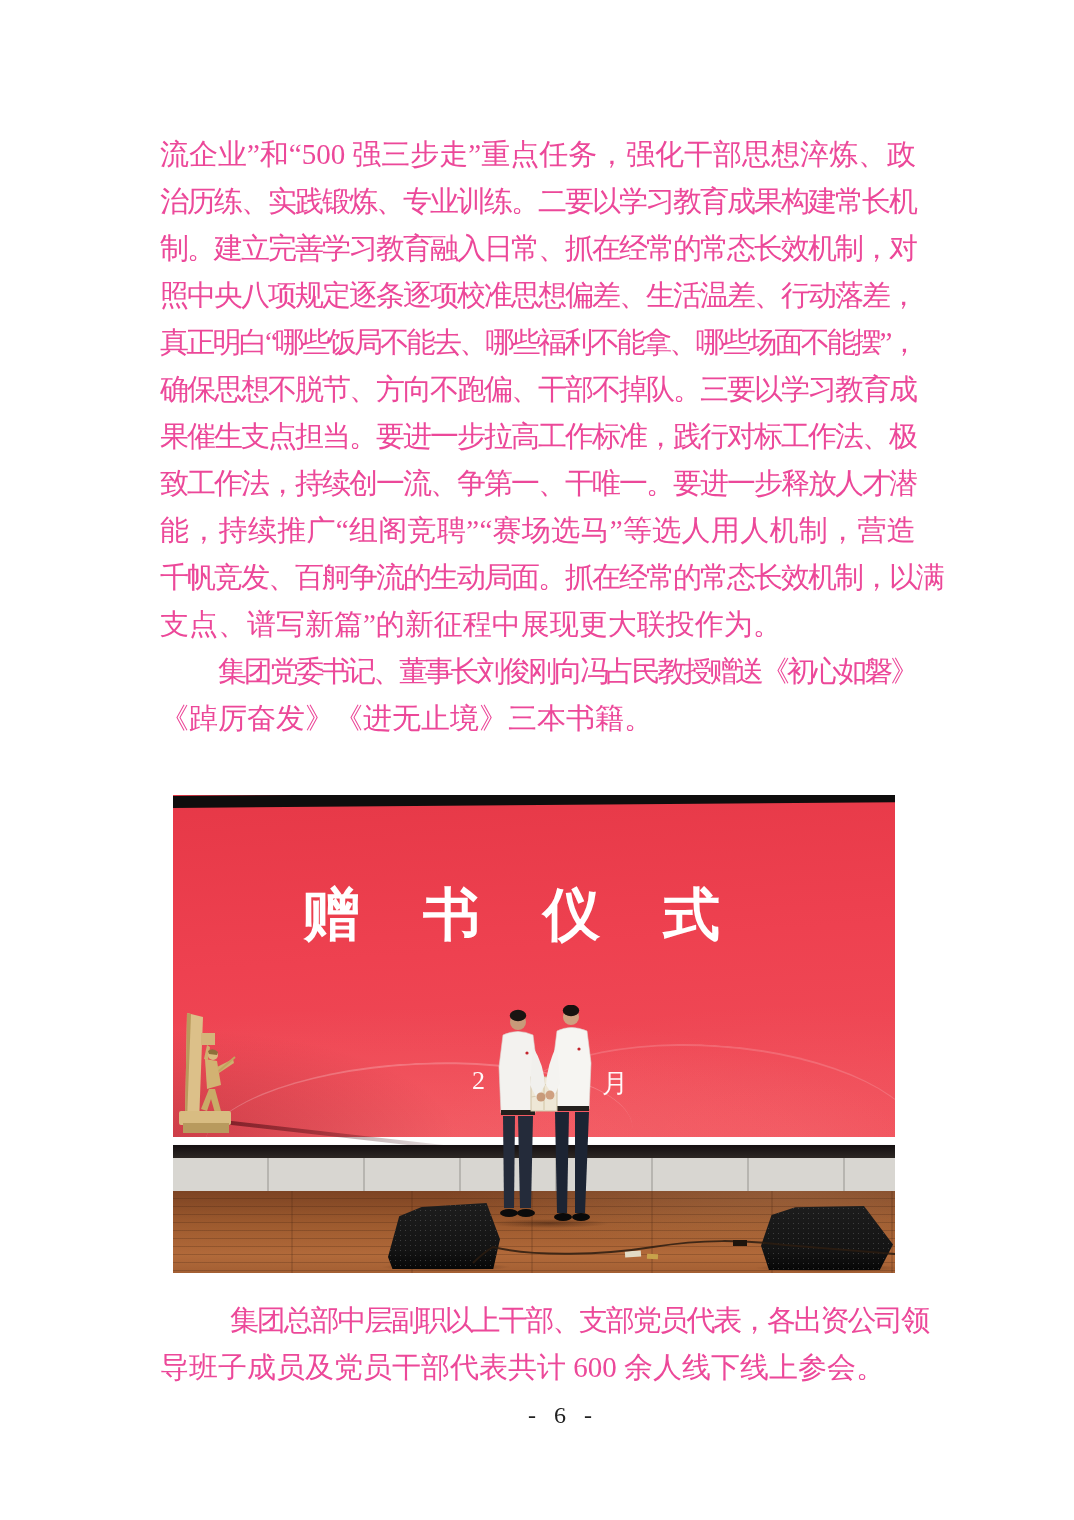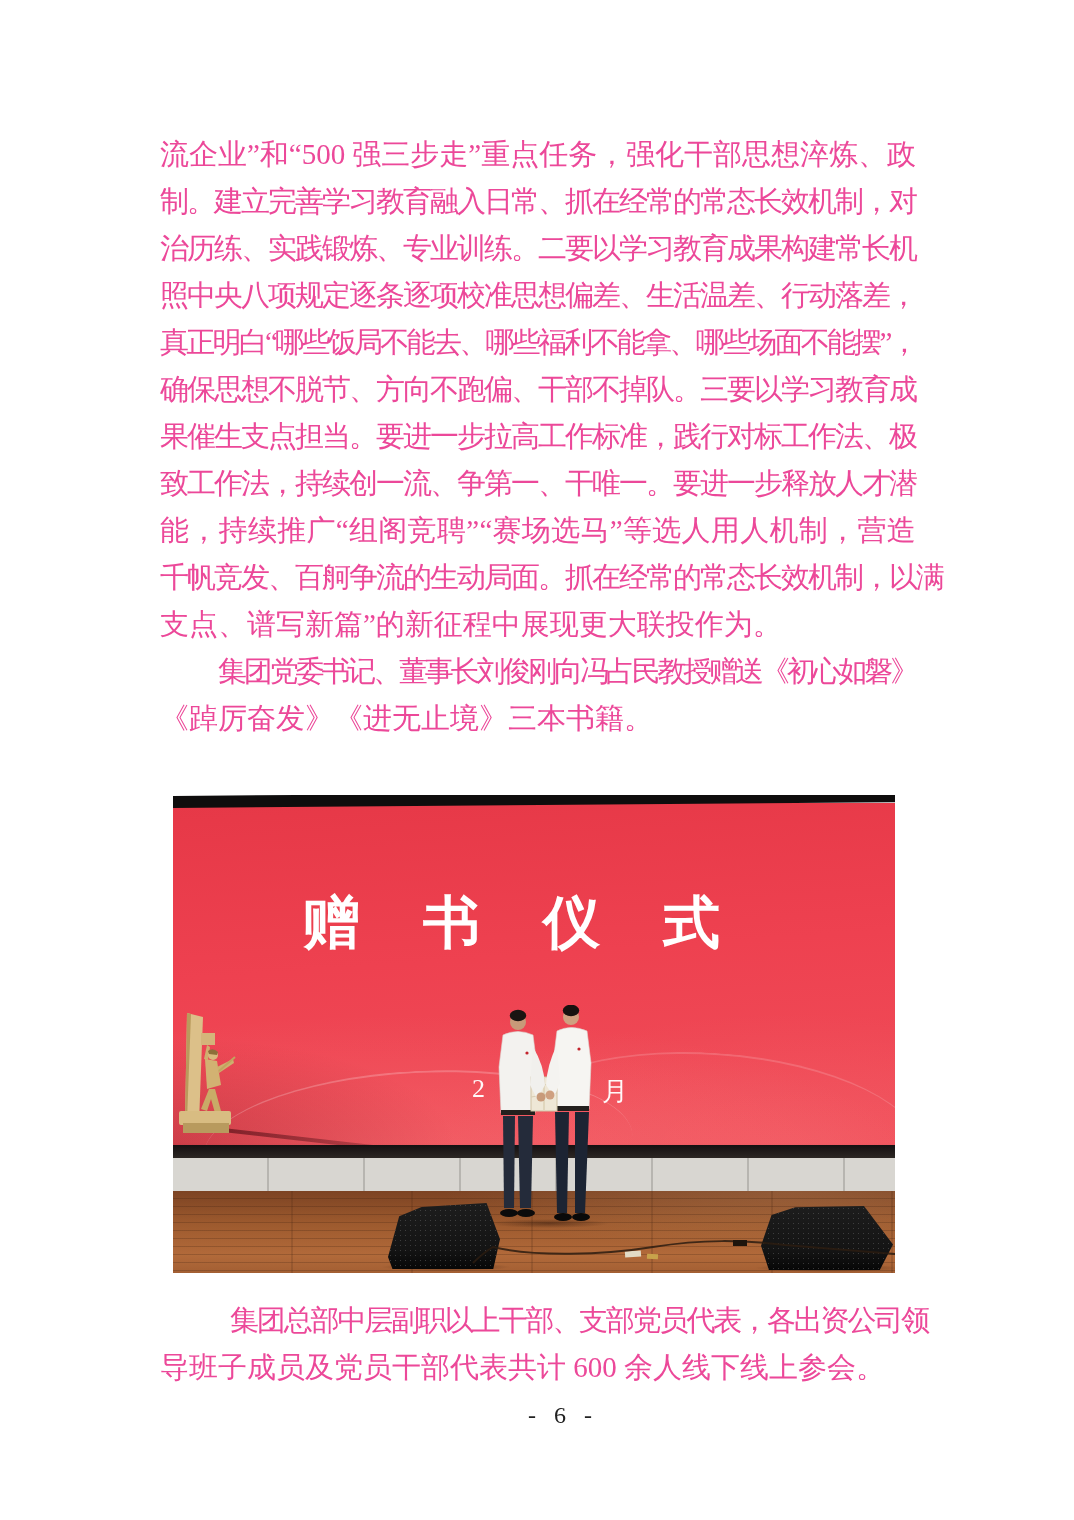--- a/index.html
+++ b/index.html
@@ -10,21 +10,21 @@
   #block-top{top:131px;}
   #block-bottom{top:1297px;}
   .line{height:47px;line-height:47px;font-size:29px;white-space:nowrap;overflow:visible;color:#ec4899;}
   .line.indent{padding-left:58px;}
   .footer{position:absolute;left:160px;top:1391px;width:806px;height:48px;line-height:48px;
           text-align:center;font-size:24px;letter-spacing:6px;color:#222;}
   
   .photo{position:absolute;left:173px;top:795px;width:722px;height:478px;overflow:hidden;background:#fff;}
   .ceiling{position:absolute;left:-4px;top:1px;width:730px;height:12px;background:#0f0d0d;
            transform:skewY(-0.45deg);transform-origin:left center;}
-  .screen{position:absolute;left:0;top:8px;width:722px;height:342px;
+  .screen{position:absolute;left:0;top:0;width:722px;height:342px;
     background:
       radial-gradient(55% 45% at 0% 100%, rgba(110,0,12,0.28), rgba(110,0,12,0) 70%),
       radial-gradient(120% 80% at 30% 110%, rgba(255,170,160,0.22), rgba(255,170,160,0) 60%),
       radial-gradient(90% 70% at 85% 100%, rgba(255,150,150,0.16), rgba(255,150,150,0) 55%),
       linear-gradient(176deg,#e63847 0%,#ee4150 45%,#f04e59 100%); padding-left: 16px;}
   .swoosh1{position:absolute;left:30px;top:268px;width:430px;height:150px;border-radius:50%;
            border-top:2px solid rgba(255,255,255,0.22);transform:rotate(-3deg);}
   .swoosh2{position:absolute;left:330px;top:250px;width:420px;height:170px;border-radius:50%;
            border-top:2px solid rgba(255,255,255,0.16);transform:rotate(4deg);}
   .screen-title{position:absolute;left:130px;top:90px;height:60px;line-height:60px;
@@ -66,22 +66,22 @@
   .floor-bit2{position:absolute;left:474px;top:459px;width:11px;height:5px;background:#c8a24b;transform:rotate(3deg);}
   .cable{position:absolute;left:0;top:0;}
 </style>
 </head>
 <body>
 
 <div class="page">
 
   <div id="block-top" class="textblock">
       <div class="line"><span style="letter-spacing: -0.0125px;">流企业”和“500 强三步走”重点任务，强化干部思想淬炼、政</span></div>
+      <div class="line"><span style="letter-spacing: -2px;">治历练、实践锻炼、专业训练。二要以学习教育成果构建常长机</span></div>
       <div class="line"><span style="letter-spacing: -2px;">制。建立完善学习教育融入日常、抓在经常的常态长效机制，对</span></div>
-      <div class="line"><span style="letter-spacing: -2px;">治历练、实践锻炼、专业训练。二要以学习教育成果构建常长机</span></div>
       <div class="line"><span style="letter-spacing: -2px;">照中央八项规定逐条逐项校准思想偏差、生活温差、行动落差，</span></div>
       <div class="line"><span style="letter-spacing: -2.725px;">真正明白“哪些饭局不能去、哪些福利不能拿、哪些场面不能摆”，</span></div>
       <div class="line"><span style="letter-spacing: -2px;">确保思想不脱节、方向不跑偏、干部不掉队。三要以学习教育成</span></div>
       <div class="line"><span style="letter-spacing: -2px;">果催生支点担当。要进一步拉高工作标准，践行对标工作法、极</span></div>
       <div class="line"><span style="letter-spacing: -2px;">致工作法，持续创一流、争第一、干唯一。要进一步释放人才潜</span></div>
       <div class="line"><span style="letter-spacing: 0.303571px; margin-top: 32px;">能，持续推广“组阁竞聘”“赛场选马”等选人用人机制，营造</span></div>
       <div class="line"><span style="letter-spacing: -2px;">千帆竞发、百舸争流的生动局面。抓在经常的常态长效机制，以满</span></div>
       <div class="line last"><span>支点、谱写新篇”的新征程中展现更大联投作为。</span></div>
       <div class="line indent"><span style="letter-spacing: -3.14815px;">集团党委书记、董事长刘俊刚向冯占民教授赠送《初心如磐》</span></div>
       <div class="line last"><span>《踔厉奋发》《进无止境》三本书籍。</span></div>

